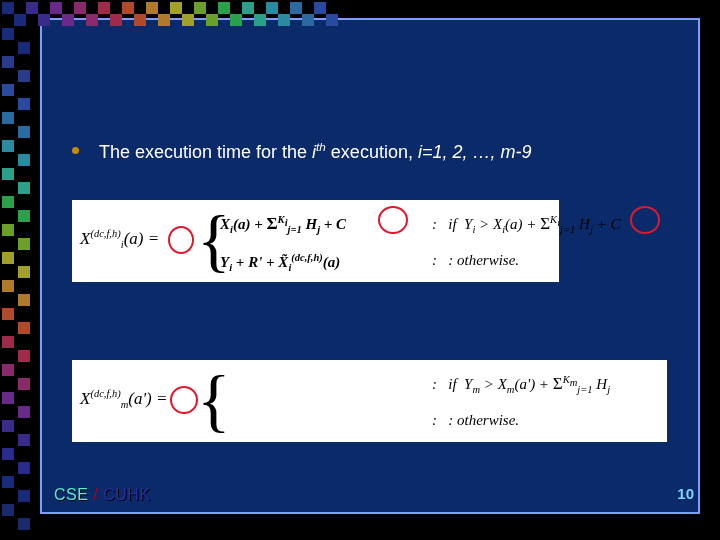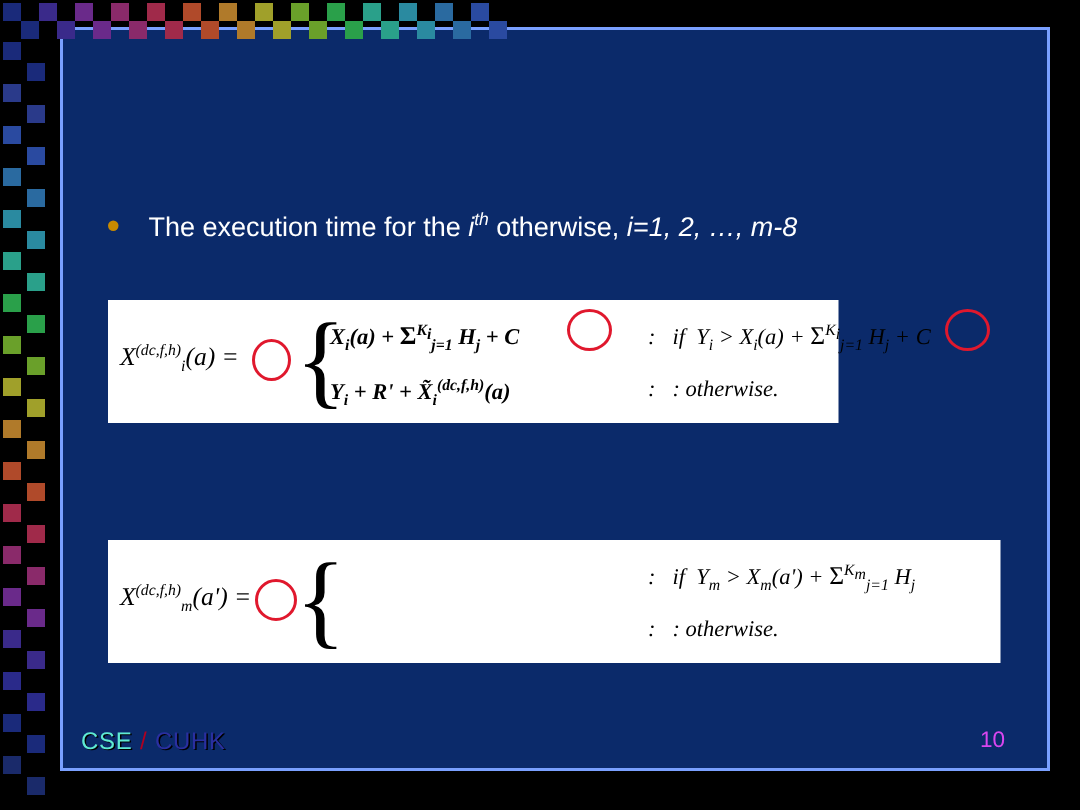--- a/index.html
+++ b/index.html
@@ -126,39 +126,39 @@
     bottom: 8px;
     font-family: Impact, "Arial Black", sans-serif;
     font-size: 16px;
     letter-spacing: 0.5px;
   }
   .footer-logo .cse { color: #5eead4; text-shadow: 1px 1px 0 #000; }
   .footer-logo .sep { color: #b00020; }
   .footer-logo .cuhk { color: #2a2fa0; text-shadow: 1px 1px 0 #000; }
   .pagenum {
     position: absolute;
-    right: 28px;
+    right: 4px;
     bottom: 10px;
-    color: #d946ef;
-    font-weight: normal;
+    color: #7dd3fc;
+    font-weight: bold;
     font-size: 15px;
   }
 </style>
 </head>
 <body>
 
 <div class="stage">
 
   <div class="slide">
 
 
     <div class="bullet-row" style="top:120px;">
       <div class="dot"></div>
       <div class="bullet-text">
-        <span>The execution time for the </span><i>i</i><sup><i>th</i></sup><span> otherwise,  </span><i>i=1, 2, …, m-8</i>
+        <span>The execution time for the </span><i>i</i><sup><i>th</i></sup><span> execution,  </span><i>i=1, 2, …, m-9</i>
       </div>
     </div>
 
     <div class="eq eq1">
       <div class="eq-lhs">
         <span>X</span><span class="frac-sup">(dc,f,h)</span><span class="frac-sub">i</span><span>(a)</span> =
       </div>
       <div class="eq-brace">{</div>
       <div class="eq-line eq-line1">
         X<span class="frac-sub">i</span>(a) + <span class="sum">Σ</span><span class="frac-sup">K<span class="frac-sub">i</span></span><span class="frac-sub">j=1</span> H<span class="frac-sub">j</span> + C

